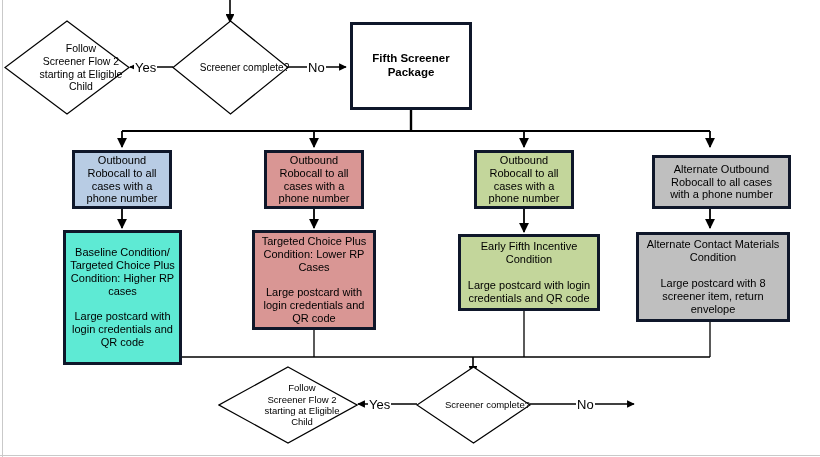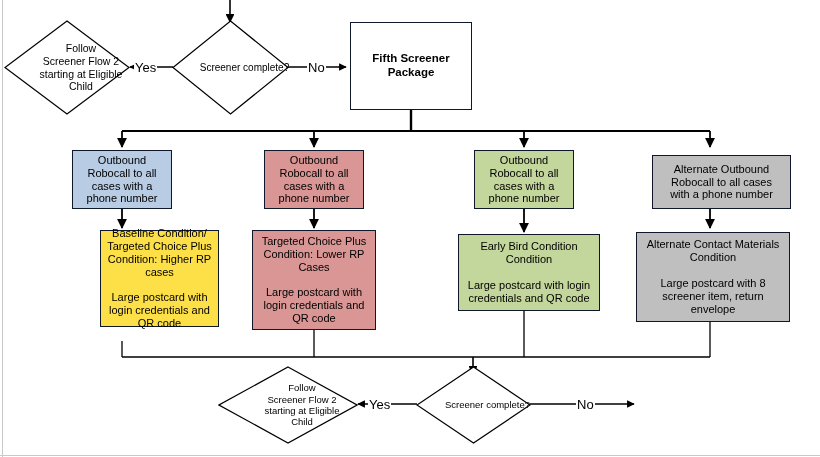--- a/index.html
+++ b/index.html
@@ -28,21 +28,21 @@
     box-sizing: border-box;
     display: flex;
     align-items: center;
     justify-content: center;
     text-align: center;
     color: #000000;
     line-height: 1.18;
     white-space: pre-line;
   }
   .rect {
-    border: 1px solid #0f172a;
+    border: 3px solid #0f172a;
     font-size: 11px;
   }
   .rect.bold {
     font-weight: bold;
     font-size: 11.5px;
   }
   .rounded {
     border: 1.4px solid #000000;
     border-radius: 16px;
     font-size: 10.5px;
@@ -172,38 +172,38 @@
 
   <div class="node rect" style="left:474px; top:150px; width:100px; height:59px; background:#c3d69b;">Outbound
 Robocall to all
 cases with a
 phone number</div>
 
   <div class="node rect" style="left:641px; top:155px; width:139px; height:54px; background:#bfbfbf;margin-left:11px;">Alternate Outbound
 Robocall to all cases
 with a phone number</div>
 
-  <div class="node rect" style="left:63px; top:230px; width:119px; height:97px; background:#fde047;margin-left:37px;">Baseline Condition/
+  <div class="node rect" style="left:63px; top:230px; width:119px; height:135px; background:#5eead4;">Baseline Condition/
 Targeted Choice Plus
 Condition: Higher RP
 cases
 
 Large postcard with
 login credentials and
 QR code</div>
 
   <div class="node rect" style="left:252px; top:230px; width:124px; height:100px; background:#d99694;">Targeted Choice Plus
 Condition: Lower RP
 Cases
 
 Large postcard with
 login credentials and
 QR code</div>
 
-  <div class="node rect" style="left:458px; top:234px; width:142px; height:77px; background:#c3d69b;">Early Bird Condition
+  <div class="node rect" style="left:458px; top:234px; width:142px; height:77px; background:#c3d69b;">Early Fifth Incentive
 Condition
 
 Large postcard with login
 credentials and QR code</div>
 
   <div class="node rect" style="left:636px; top:232px; width:154px; height:90px; background:#bfbfbf;">Alternate Contact Materials
 Condition
 
 Large postcard with 8
 screener item, return

